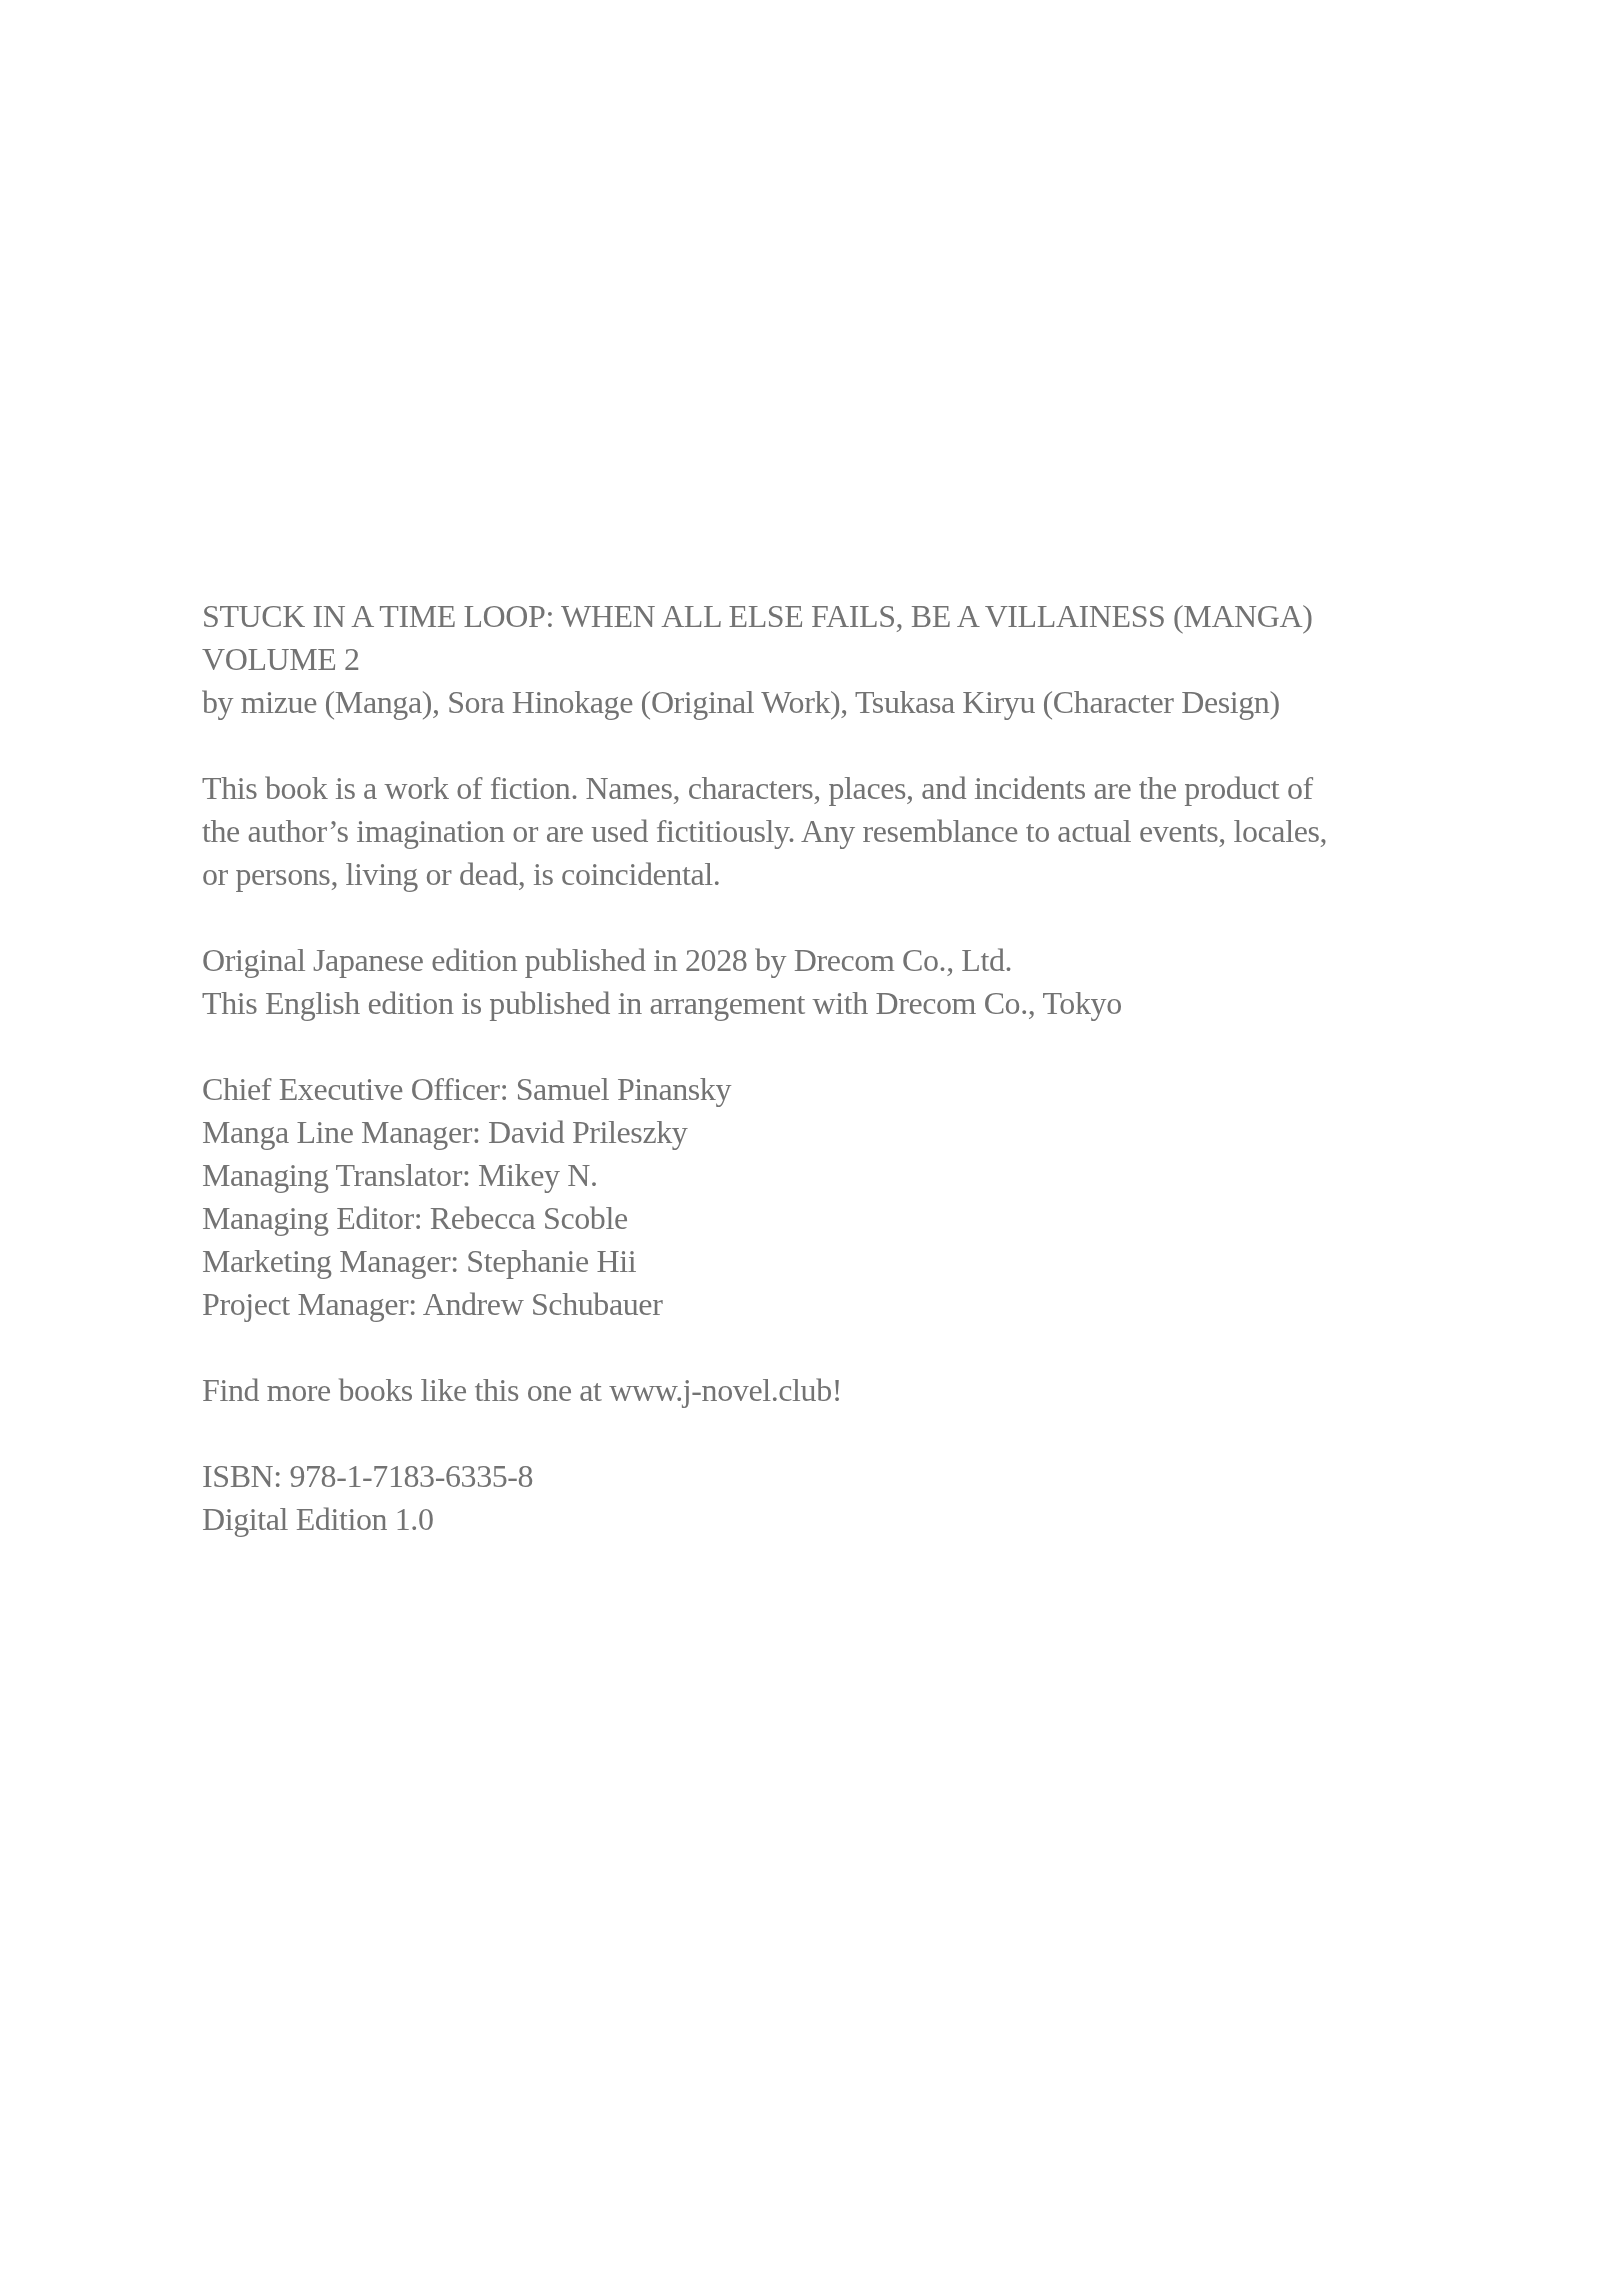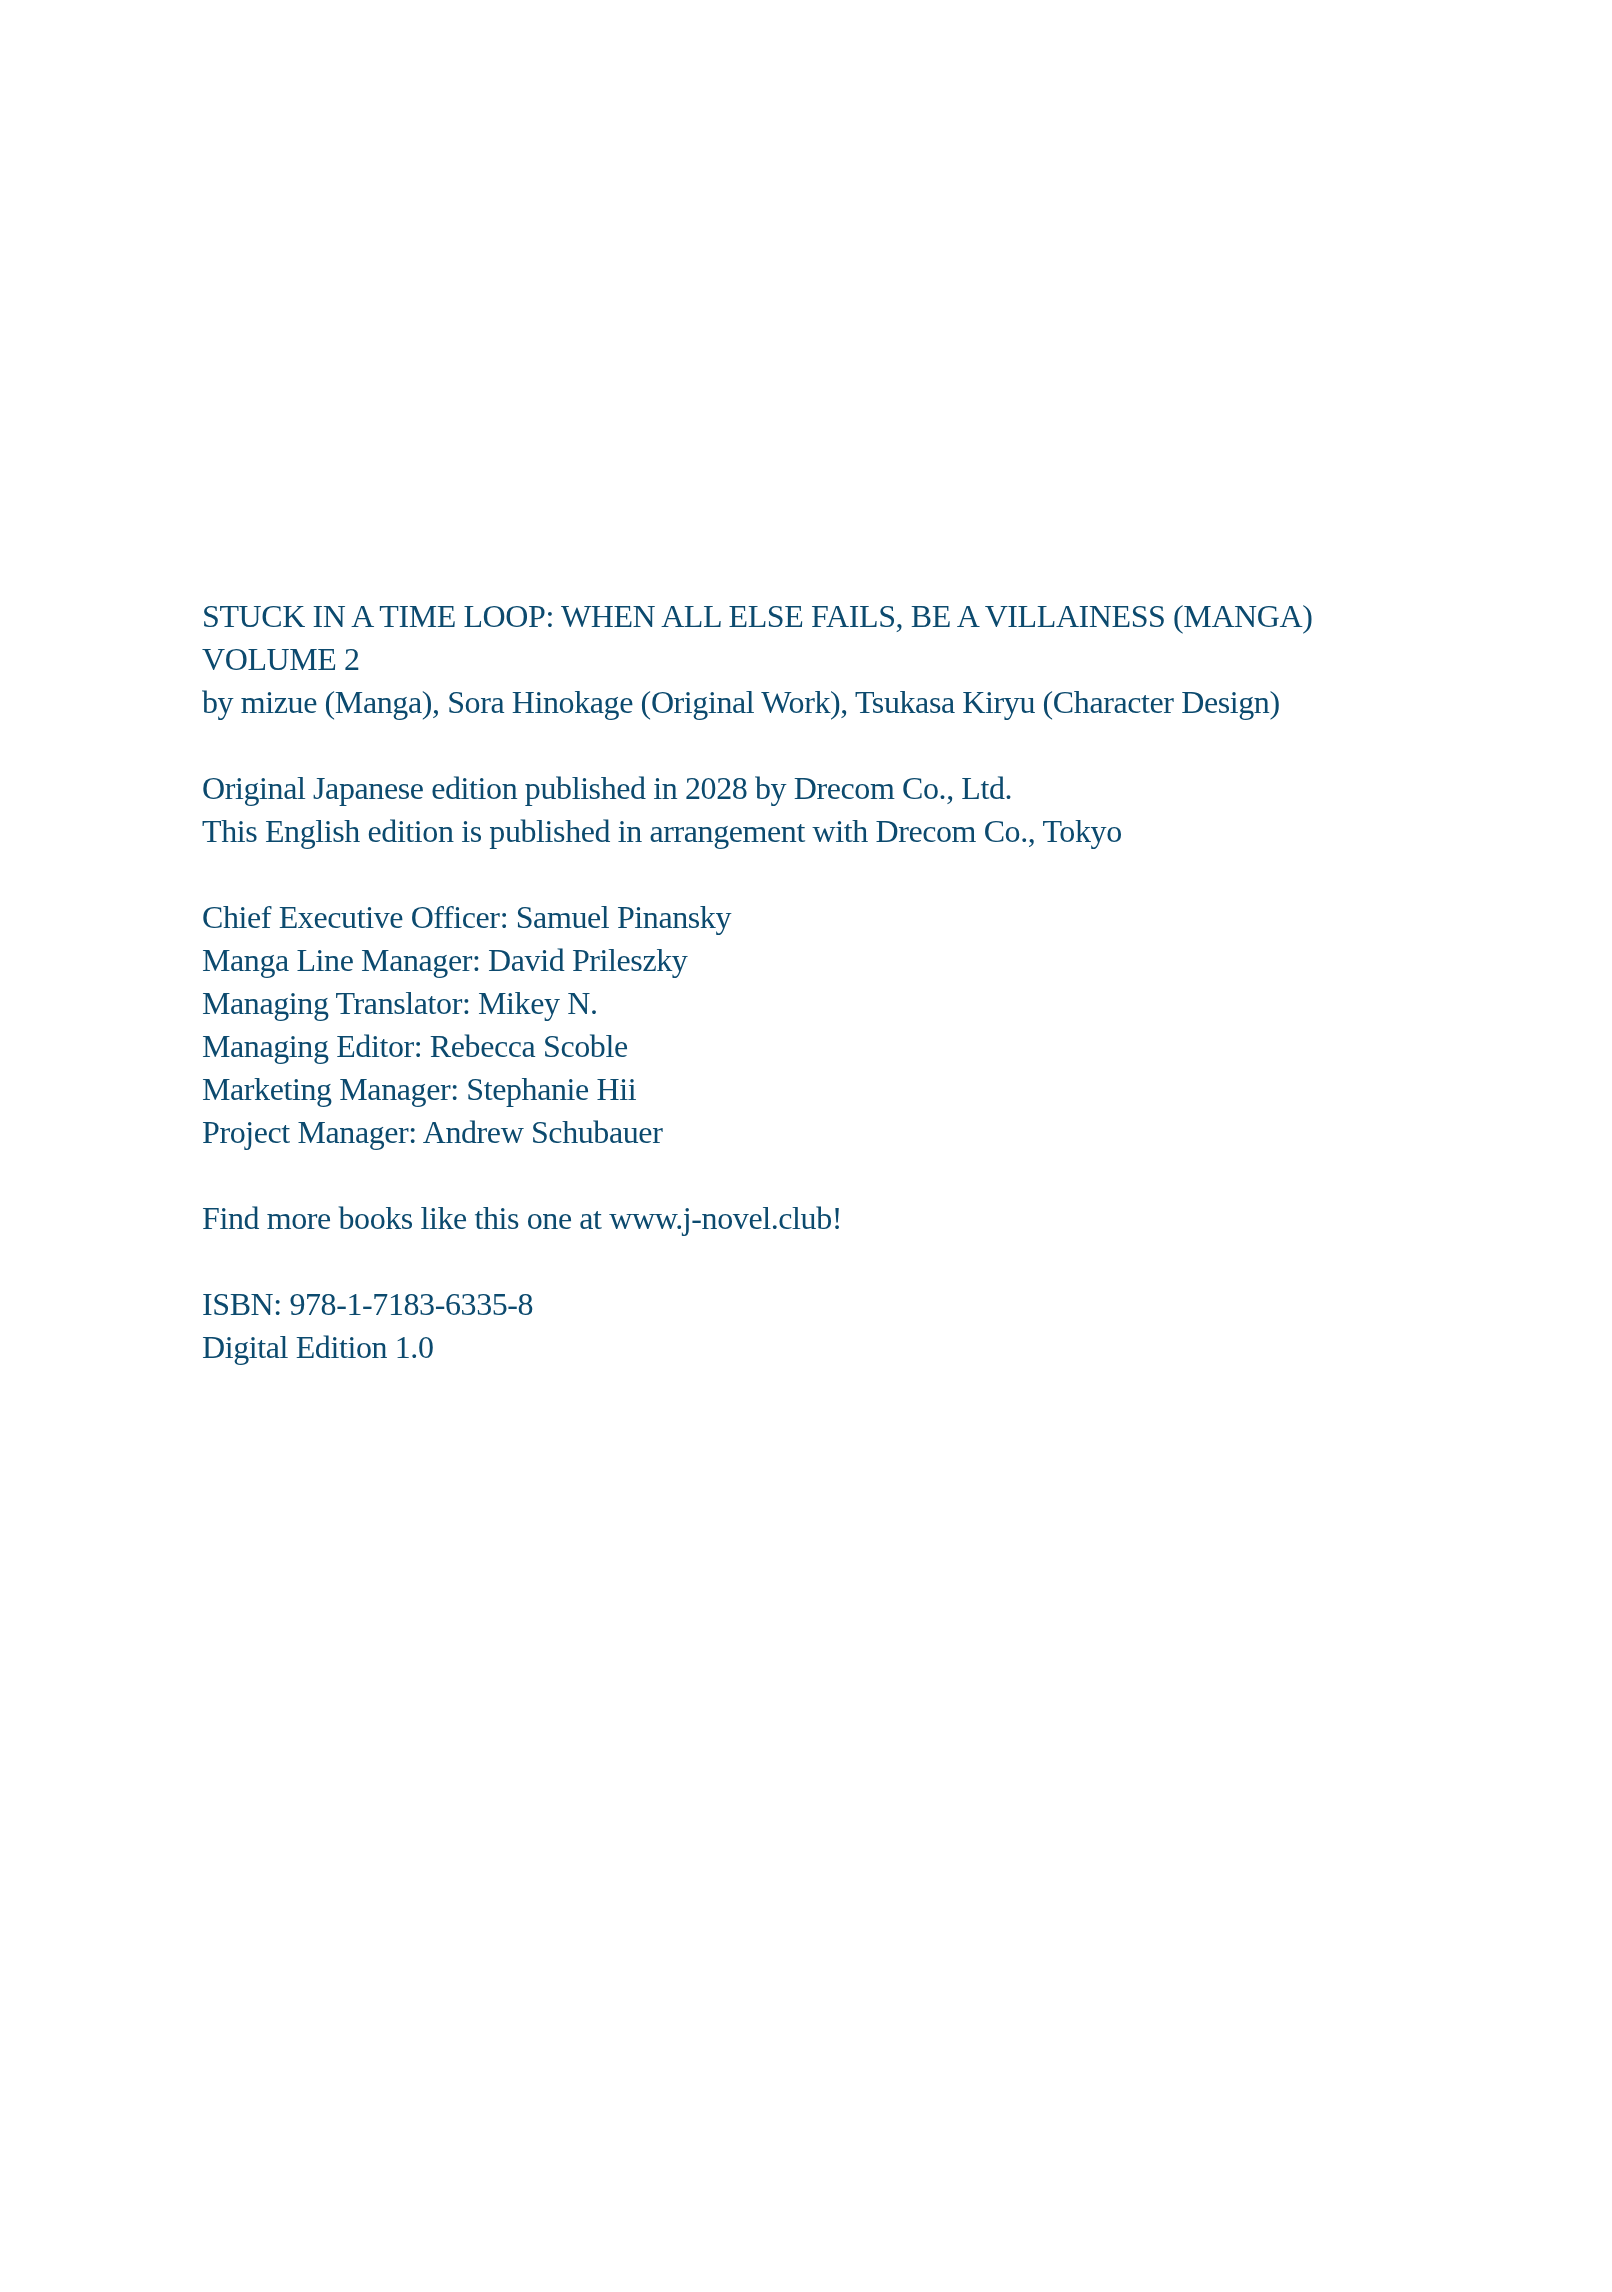--- a/index.html
+++ b/index.html
@@ -28,34 +28,37 @@
     top: 595px;
     left: 202px;
     right: 54px;
   }
   .para {
     margin: 0 0 43px 0;
     font-size: 32px;
     line-height: 43px;
     letter-spacing: -0.4px;
     white-space: pre;
-    color: #0c4a6e;
+    color: #737373;
   }
 </style>
 </head>
 <body>
 
 <div class="page">
   <div class="content">
 
     <p class="para">STUCK IN A TIME LOOP: WHEN ALL ELSE FAILS, BE A VILLAINESS (MANGA)
 VOLUME 2
 by mizue (Manga), Sora Hinokage (Original Work), Tsukasa Kiryu (Character Design)</p>
 
 
+    <p class="para">This book is a work of fiction. Names, characters, places, and incidents are the product of
+the author’s imagination or are used fictitiously. Any resemblance to actual events, locales,
+or persons, living or dead, is coincidental.</p>
 
 
     <p class="para">Original Japanese edition published in 2028 by Drecom Co., Ltd.
 This English edition is published in arrangement with Drecom Co., Tokyo</p>
 
 
     <p class="para">Chief Executive Officer: Samuel Pinansky
 Manga Line Manager: David Prileszky
 Managing Translator: Mikey N.
 Managing Editor: Rebecca Scoble

